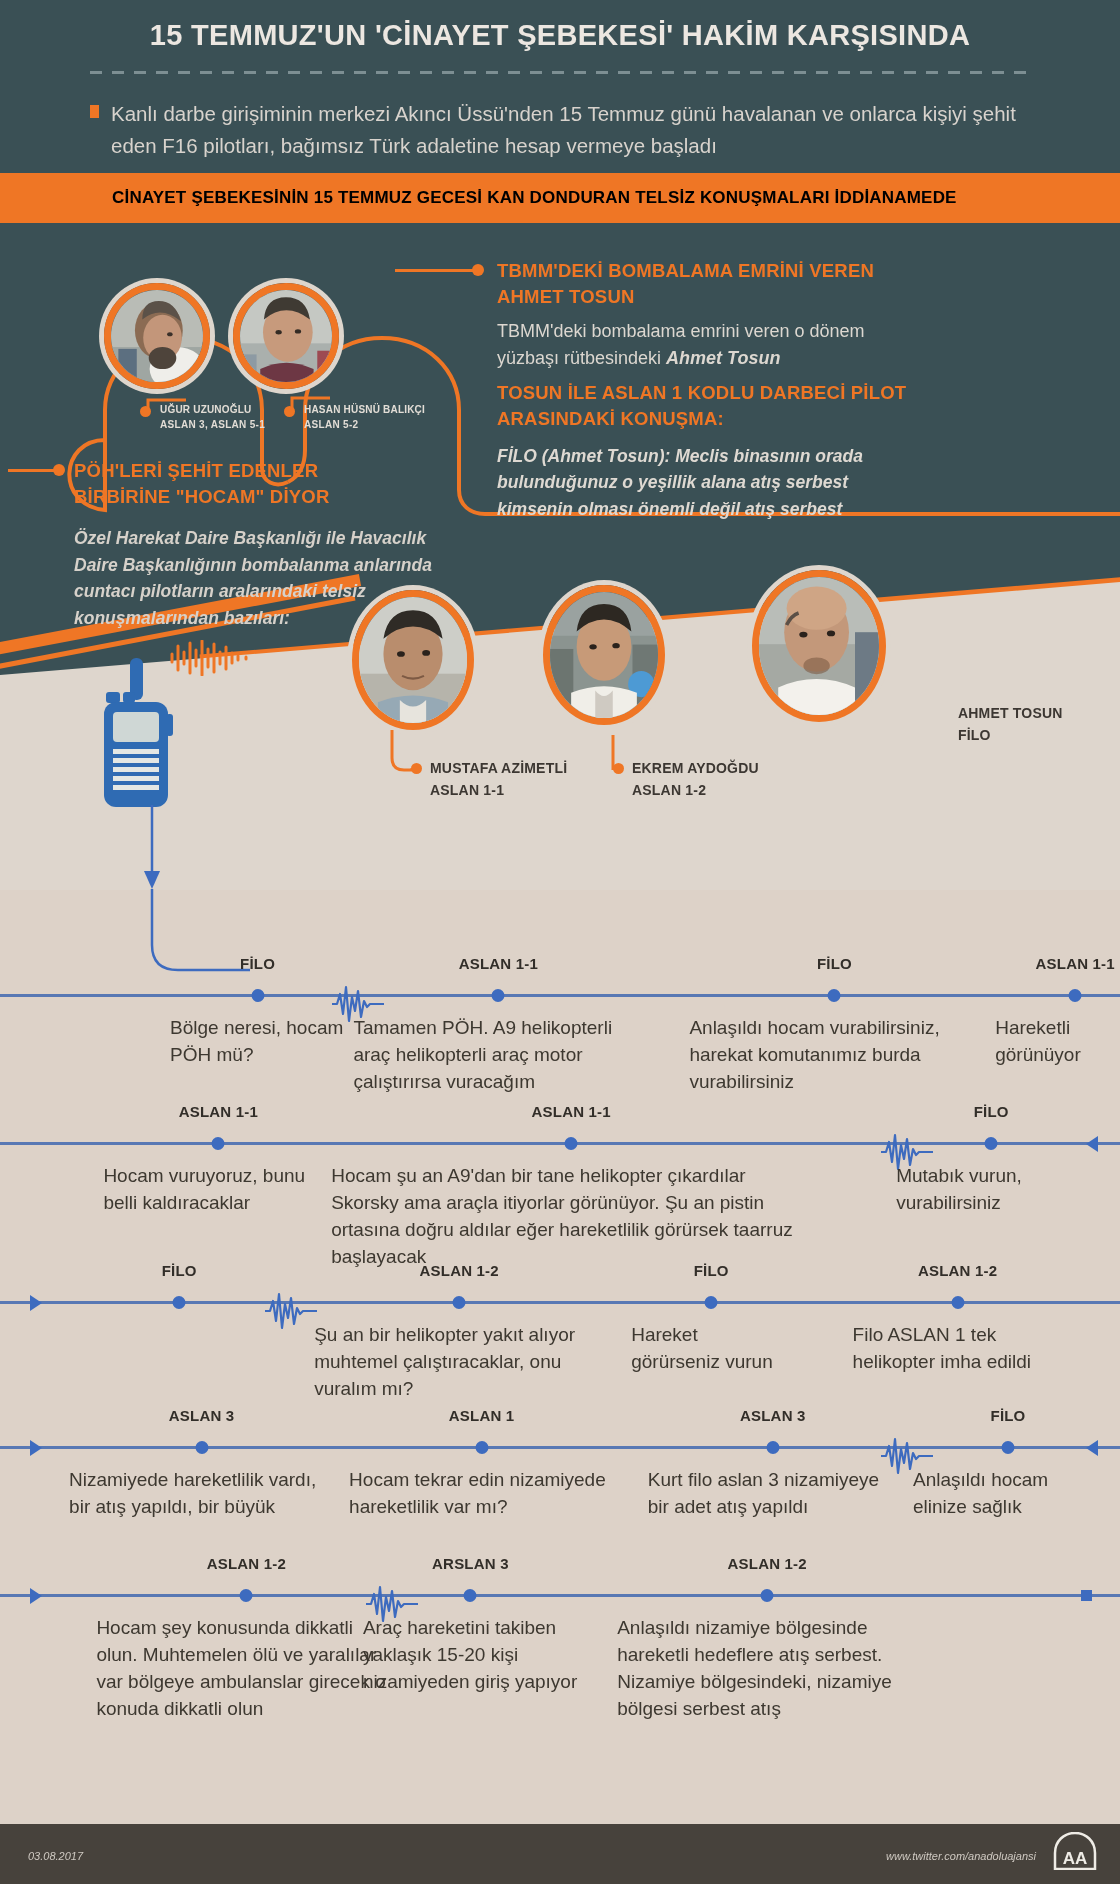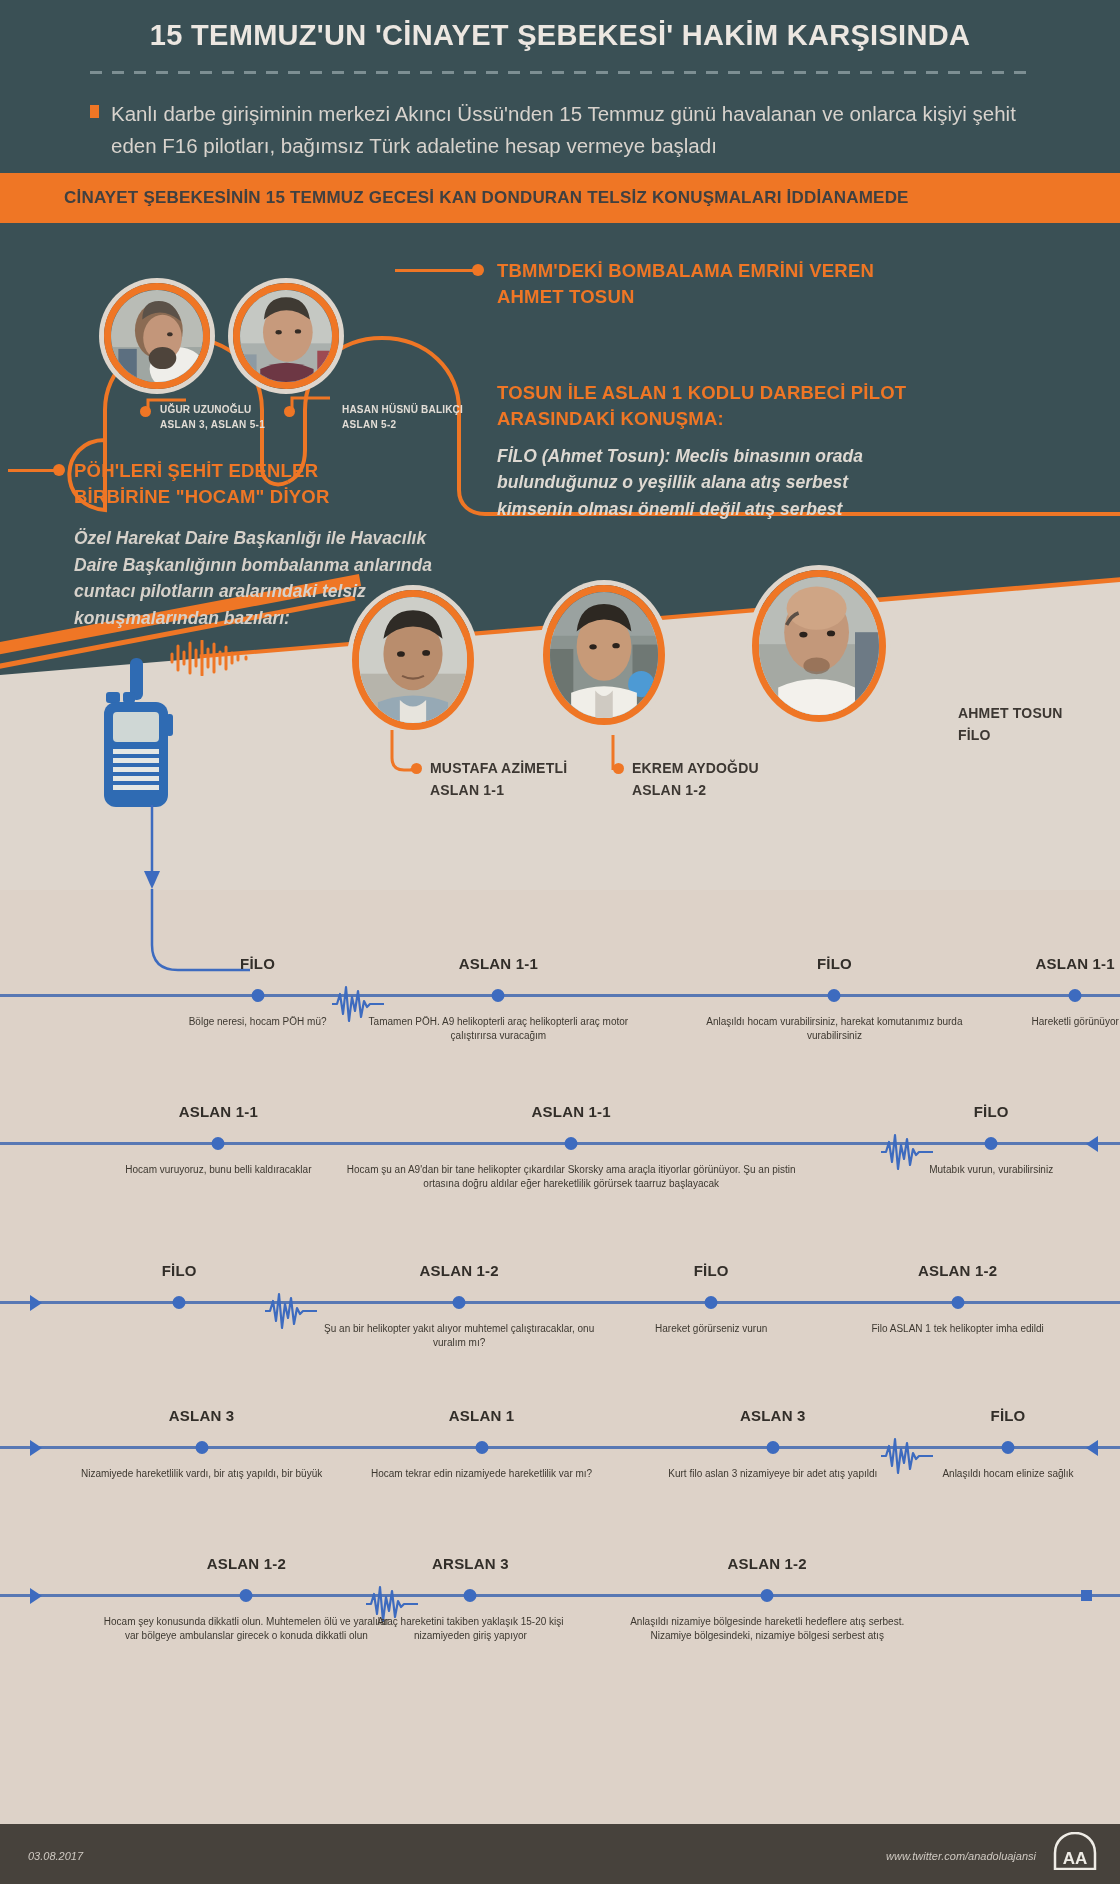--- a/index.html
+++ b/index.html
@@ -43,22 +43,22 @@
   }
   .lead-wrap { margin:24px 90px 0; display:flex; gap:12px; }
   .lead-bullet { width:9px; height:13px; background:#ef7625; flex:0 0 auto; margin-top:7px; }
   .lead-text { color:#d8d3cd; font-size:20.5px; line-height:1.55; }
 
   .orange-band {
     position:absolute; left:0; top:173px; width:1120px; height:50px;
     background:#ef7625; display:flex; align-items:center;
   }
   .orange-band .bt {
-    color:#404040; font-size:17px; font-weight:bold; letter-spacing:.2px;
-    padding-left:64px;
+    color:#000000; font-size:17px; font-weight:bold; letter-spacing:.2px;
+    padding-left:112px;
   }
 
   
   .portrait { position:absolute; border-radius:50%; overflow:hidden;
     border:7px solid #ef7625; box-shadow:0 0 0 5px #ded6cd; }
   .pimg { width:100%; height:100%; display:block; }
 
   .ph-a { left:104px; top:283px; width:106px; height:106px; }
   .ph-b { left:233px; top:283px; width:106px; height:106px; }
   .ph-c { left:352px; top:590px; width:122px; height:140px; border-radius:50%; }
@@ -69,21 +69,21 @@
   .ribbon { position:absolute; left:0; top:250px; width:1120px; height:620px; pointer-events:none; }
 
   
   .nlabel { position:absolute; color:#e2ddd6; font-size:10px; font-weight:bold;
             line-height:1.5; letter-spacing:.2px; }
   .nlabel .l2 { letter-spacing:.3px; }
   .ndot { position:absolute; width:11px; height:11px; border-radius:50%; background:#ef7625; }
 
   .nl-a { left:160px; top:402px; }
   .nd-a { left:140px; top:406px; }
-  .nl-b { left:304px; top:402px;margin-left:38px; }
+  .nl-b { left:304px; top:402px; }
   .nd-b { left:284px; top:406px; }
 
   .nlabel-dark { position:absolute; color:#3c3732; font-size:14px; font-weight:bold;
                  line-height:1.55; letter-spacing:.2px; }
   .nl-c { left:430px; top:758px; }
   .nd-c { left:411px; top:763px; }
   .nl-d { left:632px; top:758px; }
   .nd-d { left:613px; top:763px; }
   .nl-e { left:958px; top:703px; }
 
@@ -126,21 +126,21 @@
   }
   .axis { position:relative; height:22px; }
   .axis-line { position:absolute; left:0; right:0; top:9px; height:3px; background:#5878b4; }
   .node {
     position:absolute; top:4px; width:13px; height:13px; border-radius:50%;
     background:#3d6bbf; transform:translateX(-50%);
   }
   .msgs { position:relative; }
   .msg {
     position:absolute; transform:translateX(-50%);
-    color:#3d3830; font-size:10px; line-height:1.42; text-align:center;
+    color:#3d3830; font-size:19px; line-height:1.42; 
   }
   .squiggle { position:absolute; top:-14px; transform:translateX(-50%); }
 
   
   .footdate { position:absolute; left:28px; bottom:22px; color:#cfc9c2;
               font-size:11px; font-style:italic;margin-top:16px; }
   .foottw { position:absolute; right:84px; bottom:22px; color:#cfc9c2;
             font-size:11px; font-style:italic; }
   .footlogo { position:absolute; right:22px; bottom:14px; width:46px; height:38px; }
 </style>
@@ -227,20 +227,23 @@
   </div>
 
   <div class="hline-left"></div>
   <div class="hdot-left"></div>
   <div class="hx hx-left" style="width:330px;">PÖH'LERİ ŞEHİT EDENLER BİRBİRİNE "HOCAM" DİYOR</div>
   <div class="body-it bi-left">Özel Harekat Daire Başkanlığı ile Havacılık Daire Başkanlığının bombalanma anlarında cuntacı pilotların aralarındaki telsiz konuşmalarından bazıları:</div>
 
   <div class="hline-right"></div>
   <div class="hdot-right"></div>
   <div class="hx hx-right" style="position:absolute;">TBMM'DEKİ BOMBALAMA EMRİNİ VEREN AHMET TOSUN</div>
+  <div class="rtext">
+    <span>TBMM'deki bombalama emrini veren o dönem yüzbaşı rütbesindeki </span><b>Ahmet Tosun</b>
+  </div>
   <div class="hx hx-right2" style="position:absolute;">TOSUN İLE ASLAN 1 KODLU DARBECİ PİLOT ARASINDAKİ KONUŞMA:</div>
   <div class="rquote">FİLO (Ahmet Tosun): Meclis binasının orada bulunduğunuz o yeşillik alana atış serbest kimsenin olması önemli değil atış serbest</div>
 
   <div class="portrait ph-c">
     <svg class="pimg" viewBox="0 0 100 115" preserveAspectRatio="xMidYMid slice">
       <rect width="100" height="115" fill="#cdcec8"></rect>
       <rect y="70" width="100" height="45" fill="#b6b4ab"></rect>
       <ellipse cx="50" cy="52" rx="27" ry="33" fill="#b98d6d"></ellipse>
       <path d="M23 38 q27 -22 54 0 q-4 -26 -27 -26 q-23 0 -27 26z" fill="#2f2b26"></path>
       <ellipse cx="39" cy="52" rx="3.6" ry="2.6" fill="#2a221c"></ellipse>

